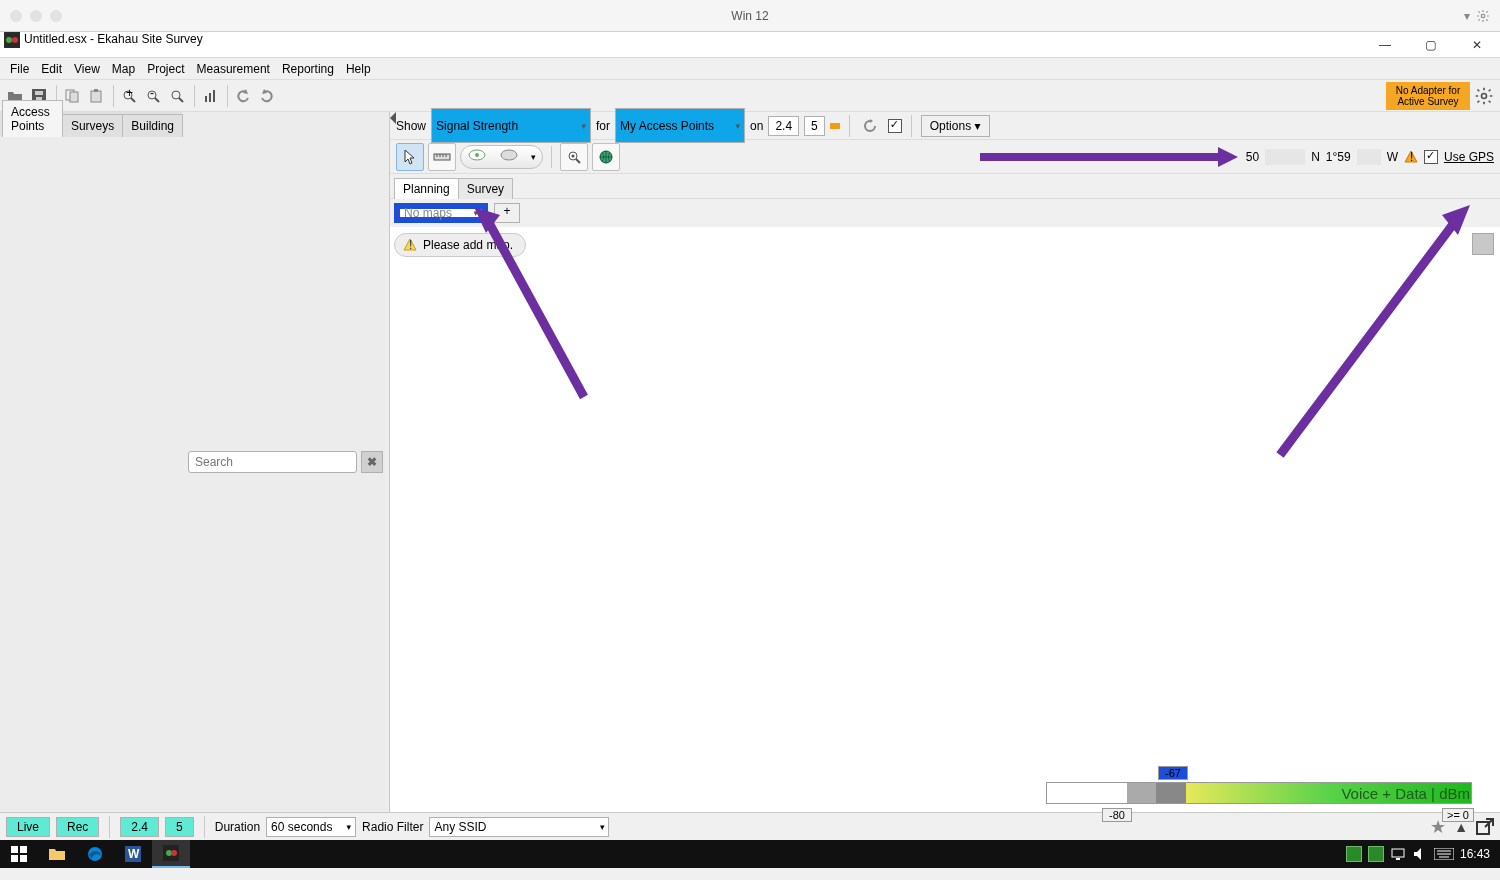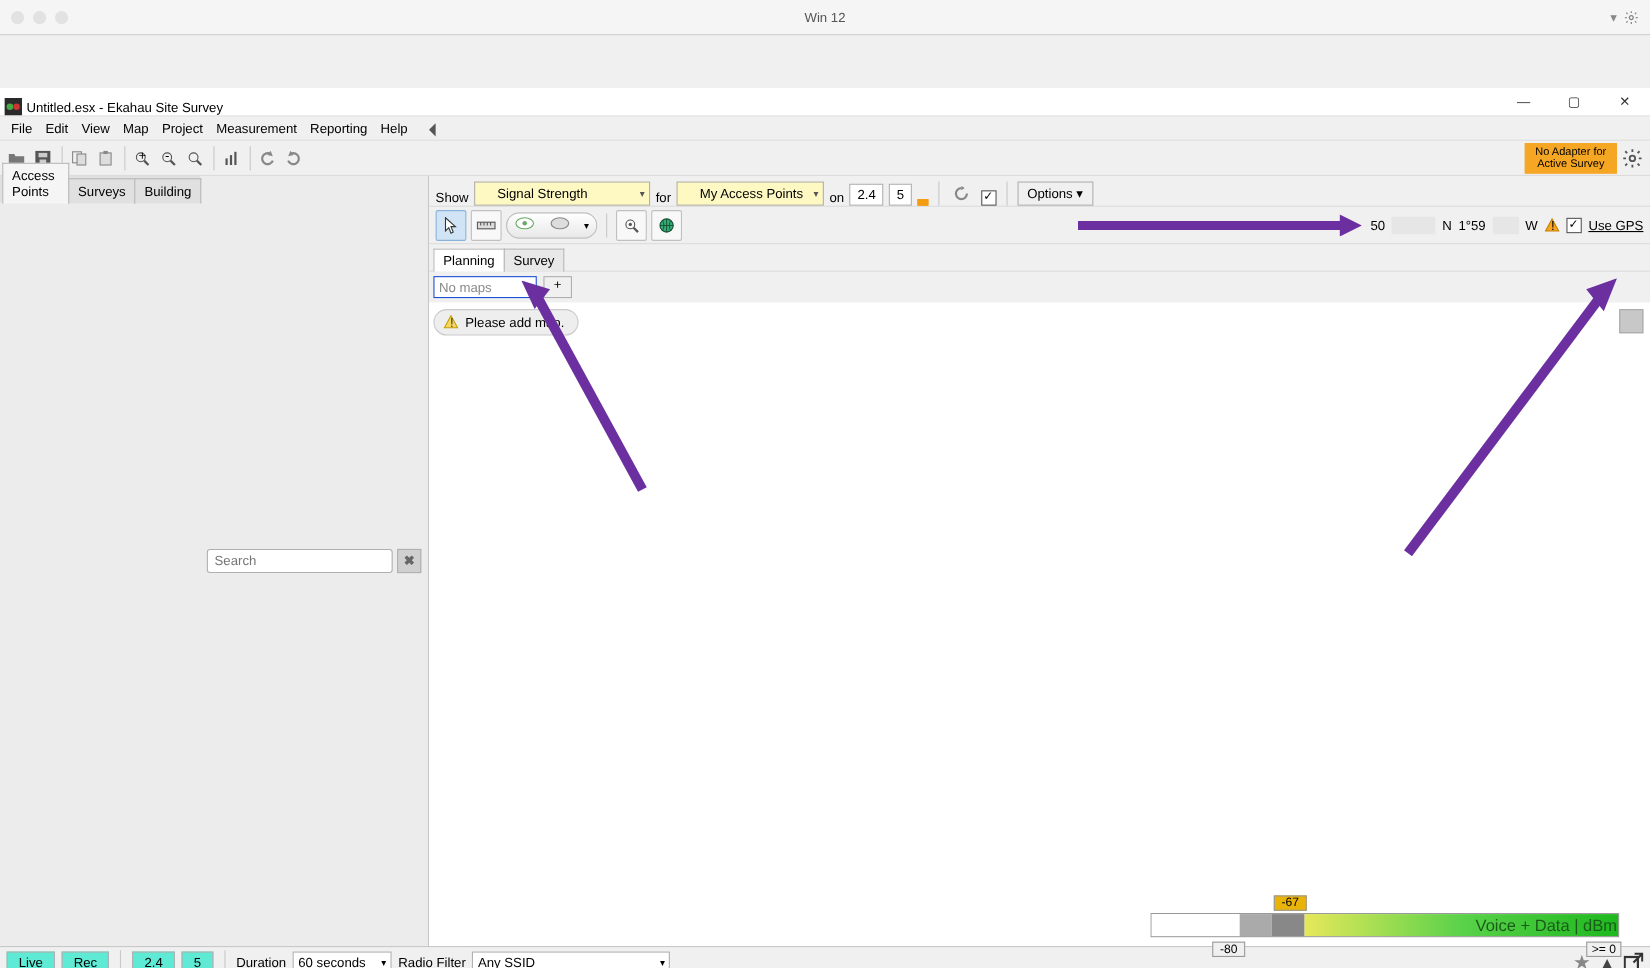--- a/index.html
+++ b/index.html
@@ -7,21 +7,21 @@
 
 
 .mac-bar { height: 32px; background: #f5f5f5; border-bottom: 1px solid #d0d0d0; display: flex; align-items: center; position: relative; }
 .mac-dots { display: flex; gap: 8px; margin-left: 10px; }
 .mac-dot { width: 12px; height: 12px; border-radius: 50%; background: #e2e2e2; }
 .mac-title { position: absolute; left: 50%; transform: translateX(-50%); color: #555; }
 .mac-right { position: absolute; right: 10px; display: flex; gap: 6px; align-items: center; color: #888; }
 .gear { width: 14px; height: 14px; }
 
 
-.app-title { height: 26px; background: #fff; border-bottom: 1px solid #d8d8d8; display: flex; align-items: flex-end; padding-left: 4px; margin-top: 48px; }
+.app-title { height: 26px; background: #fff; border-bottom: 1px solid #d8d8d8; display: flex; align-items: flex-start; padding-left: 4px; }
 .app-title .icon { width: 16px; height: 16px; margin-right: 4px; }
 .winctrl { margin-left: auto; display: flex; }
 .winctrl div { width: 46px; height: 26px; display: flex; align-items: center; justify-content: center; color: #333; }
 
 
 .menu-bar { height: 22px; background: #f0f0f0; display: flex; align-items: center; padding-left: 4px; border-bottom: 1px solid #dcdcdc; }
 .menu-bar span { padding: 2px 6px; cursor: default; }
 
 
 .toolbar { height: 32px; background: #f0f0f0; display: flex; align-items: center; padding-left: 4px; border-bottom: 1px solid #dcdcdc; }
@@ -42,54 +42,54 @@
 .side-row2 { display: flex; align-items: center; padding: 4px 6px; }
 .showing { flex: 1; }
 .btn { background: #f0f0f0; border: 1px solid #b0b0b0; padding: 3px 8px; cursor: default; }
 
 
 .splitter { width: 10px; position: absolute; left: 390px; top: 112px; height: 10px; }
 .notch { width: 0; height: 0; border-top: 6px solid transparent; border-bottom: 6px solid transparent; border-right: 6px solid #555; position: absolute; }
 
 
 .main { flex: 1; display: flex; flex-direction: column; background: #f0f0f0; }
-.filter-bar { height: 28px; display: flex; align-items: flex-end; padding: 0 6px; gap: 5px; border-bottom: 1px solid #dcdcdc; }
-.sel { border: 1px solid #b0b0b0; background: #fef9c3; height: 22px; padding: 0 18px 0 20px; position: relative; min-width: 80px; cursor: default; display: inline-flex; align-items: center; }
+.filter-bar { height: 28px; display: flex; align-items: center; padding: 0 6px; gap: 5px; border-bottom: 1px solid #dcdcdc; }
+.sel { border: 1px solid #b0b0b0; background: #0ea5e9; height: 35px; padding: 0 18px 0 4px; position: relative; min-width: 80px; cursor: default; display: inline-flex; align-items: center; }
 .sel::after { content: "▾"; position: absolute; right: 4px; font-size: 9px; color: #555; }
 .band-btn { border: 1px solid #b0b0b0; padding: 2px 6px; background: #fff; }
 .band-btn.orange { background: #f39c12; border-color: #f39c12; }
 .chk { width: 14px; height: 14px; border: 1px solid #555; background: #fff; position: relative; }
 .chk.checked::after { content: "✓"; position: absolute; top: -2px; left: 1px; font-size: 11px; color:#000; }
 
 .tool-bar2 { height: 34px; display: flex; align-items: center; padding: 0 6px; gap: 4px; border-bottom: 1px solid #dcdcdc; }
 .t2-btn { width: 28px; height: 28px; border: 1px solid #c0c0c0; background: #f8f8f8; display: flex; align-items: center; justify-content: center; border-radius: 2px; }
 .t2-btn.sel2 { background: #d0e4f5; border-color: #8ab4dc; }
 .ap-group { display: flex; border: 1px solid #c0c0c0; border-radius: 12px; height: 24px; align-items: center; background: linear-gradient(#fff,#e8e8e8); }
 .ap-group div { padding: 0 6px; }
 
 .gps-bar { margin-left: auto; display: flex; align-items: center; gap: 6px; }
 .gps-redact { background: #e6e6e6; color: #e6e6e6; width: 40px; height: 16px; }
 
 .sub-tabs { display: flex; padding-left: 4px; height: 24px; align-items: flex-end; }
 .sub-tab { padding: 3px 8px; border: 1px solid #bababa; background: #e8e8e8; border-bottom: none; margin-right: -1px; position: relative; top: 1px; }
 .sub-tab.active { background: #fff; }
 .map-row { display: flex; align-items: center; padding: 4px 4px; gap: 6px; border-top: 1px solid #dcdcdc; }
-.map-sel { border: 1px solid #1d4ed8; background: #fff; height: 20px; width: 94px; padding: 0 18px 0 4px; position: relative; color: #888; display:flex; align-items:center;}
+.map-sel { border: 6px solid #1d4ed8; background: #fff; height: 20px; width: 94px; padding: 0 18px 0 4px; position: relative; color: #888; display:flex; align-items:center;}
 .map-sel::after { content: "▾"; position: absolute; right: 4px; font-size: 9px; color: #555; }
 .plus-btn { border: 1px solid #b0b0b0; background: #f0f0f0; width: 26px; height: 20px; text-align: center; }
 .canvas { flex: 1; background: #fff; position: relative; }
 .add-map-hint { position: absolute; left: 4px; top: 6px; background: #eee; border: 1px solid #cacaca; border-radius: 12px; padding: 4px 12px 4px 8px; display: flex; align-items: center; gap: 6px; }
 .warn-icon { width: 14px; height: 14px; }
 .side-map-btn { position: absolute; right: 6px; top: 6px; width: 22px; height: 22px; background: #c8c8c8; border: 1px solid #a8a8a8; }
 
 
 .legend { position: absolute; right: 28px; bottom: 8px; width: 426px; }
 .legend-bar { height: 22px; border: 1px solid #999; display: flex; }
 .legend-seg { height: 100%; }
-.legend-label { position: absolute; top: -16px; left: 112px; border: 1px solid #999; background: #eab308; padding: 0 6px; font-size: 11px; }
+.legend-label { position: absolute; top: -16px; left: 112px; border: 1px solid #999; background: #1d4ed8; padding: 0 6px; font-size: 11px; }
 .legend-label2 { position: absolute; bottom: -18px; left: 56px; border: 1px solid #999; background: #f0f0f0; padding: 0 6px; font-size: 11px; }
 .legend-right { position: absolute; right: 2px; top: 3px; font-size: 15px; color: #1a5c1a; }
 .legend-max { position: absolute; right: -2px; bottom: -18px; border: 1px solid #999; background: #f0f0f0; padding: 0 4px; font-size: 11px; }
 
 
 .arrow { position: absolute; pointer-events: none; }
 
 
 .bottom-bar { height: 28px; background: #f0f0f0; border-top: 1px solid #c8c8c8; display: flex; align-items: center; padding: 0 6px; gap: 6px; }
 .btm-btn { border: 1px solid #b0b0b0; background: #5eead4; padding: 2px 10px; }

